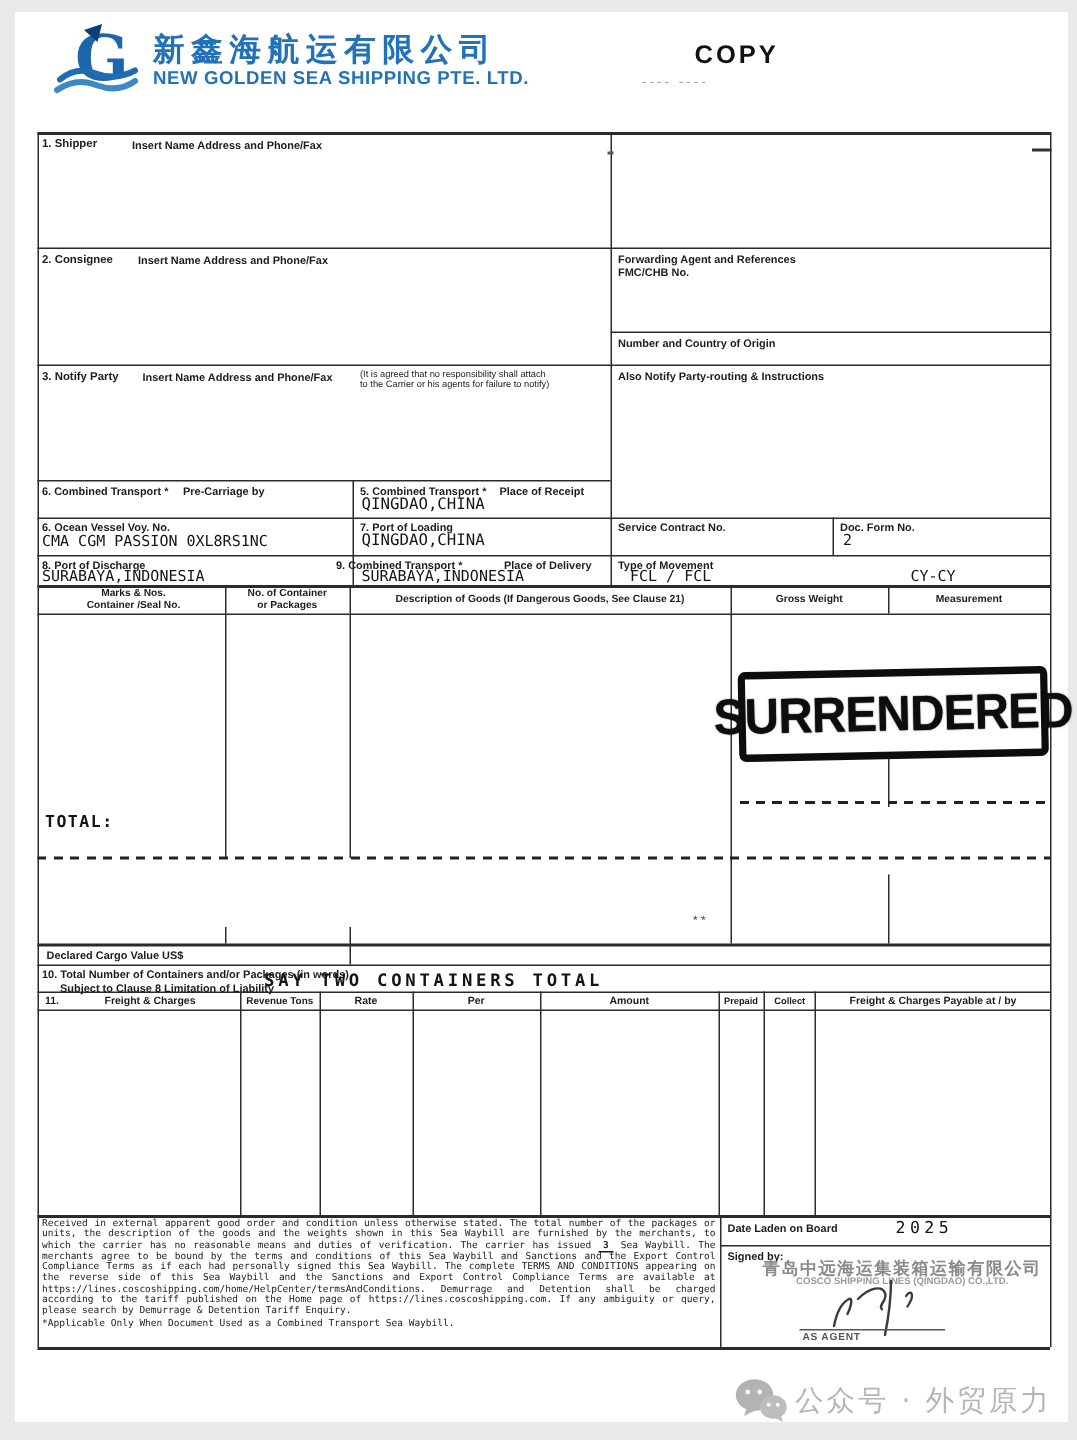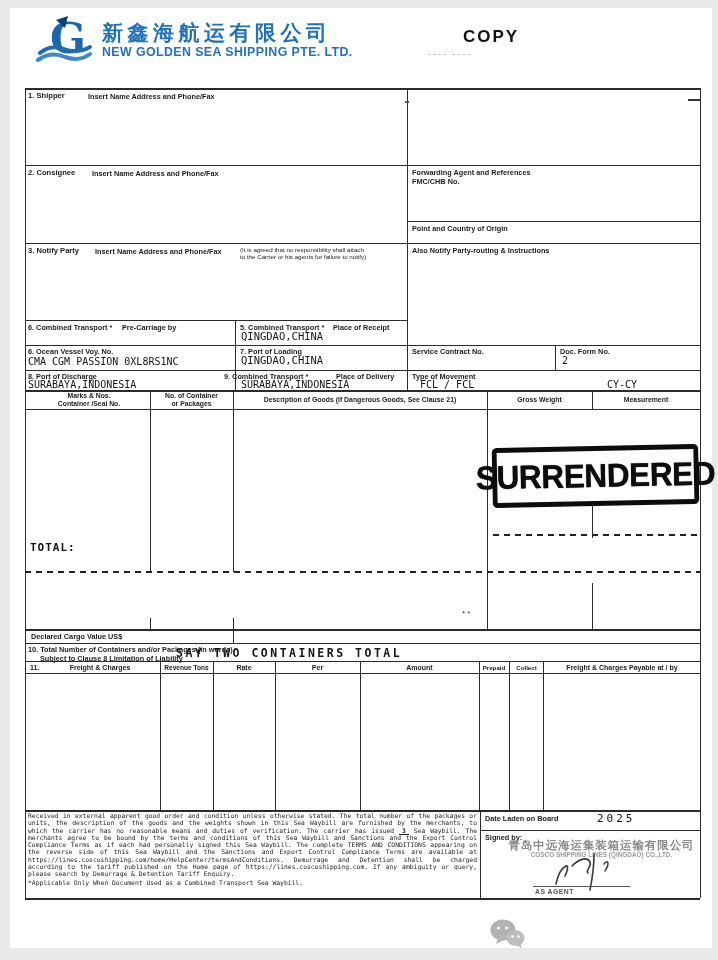--- a/index.html
+++ b/index.html
@@ -85,21 +85,21 @@
   <div class="abs" style="left:688px;top:99px;width:13px;height:2px;background:#333"></div>
   <div class="abs" style="left:405px;top:101px;width:4px;height:2px;background:#555"></div>
 
   <span class="lbl num" style="left:28px;top:91px">1. Shipper</span>
   <span class="lbl" style="left:88px;top:91.5px">Insert Name Address and Phone/Fax</span>
 
   <span class="lbl num" style="left:28px;top:168px">2. Consignee</span>
   <span class="lbl" style="left:92px;top:168.5px">Insert Name Address and Phone/Fax</span>
   <span class="lbl" style="left:412px;top:168px">Forwarding Agent and References</span>
   <span class="lbl" style="left:412px;top:177px">FMC/CHB No.</span>
-  <span class="lbl" style="left:412px;top:224px">Point and Country of Origin</span>
+  <span class="lbl" style="left:412px;top:224px">Number and Country of Origin</span>
 
   <span class="lbl num" style="left:28px;top:246px">3. Notify Party</span>
   <span class="lbl" style="left:95px;top:246.5px">Insert Name Address and Phone/Fax</span>
   <span class="lbl tiny" style="left:240px;top:246px">(It is agreed that no responsibility shall attach</span>
   <span class="lbl tiny" style="left:240px;top:253px">to the Carrier or his agents for failure to notify)</span>
   <span class="lbl" style="left:412px;top:246px">Also Notify Party-routing &amp; Instructions</span>
 
   <span class="lbl" style="left:28px;top:322.5px">6. Combined Transport *</span>
   <span class="lbl" style="left:122px;top:322.5px">Pre-Carriage by</span>
   <span class="lbl" style="left:240px;top:322.5px">5. Combined Transport *</span>
@@ -177,13 +177,14 @@
   <svg class="abs" style="left:489px;top:918px" width="36" height="32" viewBox="0 0 36 32">
     <ellipse cx="14" cy="12" rx="12.5" ry="10.5" fill="#b3b3b3"></ellipse>
     <path d="M7 26 l2 -6 l6 2 z" fill="#b3b3b3"></path>
     <circle cx="9.5" cy="10" r="1.6" fill="#fff"></circle>
     <circle cx="17.5" cy="10" r="1.6" fill="#fff"></circle>
     <ellipse cx="26.5" cy="20" rx="9" ry="7.8" fill="#bdbdbd"></ellipse>
     <path d="M33 30 l-1.5 -4.5 l-4.5 1.5 z" fill="#bdbdbd"></path>
     <circle cx="23.5" cy="18.5" r="1.3" fill="#fff"></circle>
     <circle cx="29.5" cy="18.5" r="1.3" fill="#fff"></circle>
   </svg>
+  <div class="abs wm" style="left:530px;top:921px;font-size:19px;letter-spacing:2px;font-family:'DejaVu Sans',sans-serif;">公众号 · 外贸原力</div>
 </div>
 
 </body></html>

